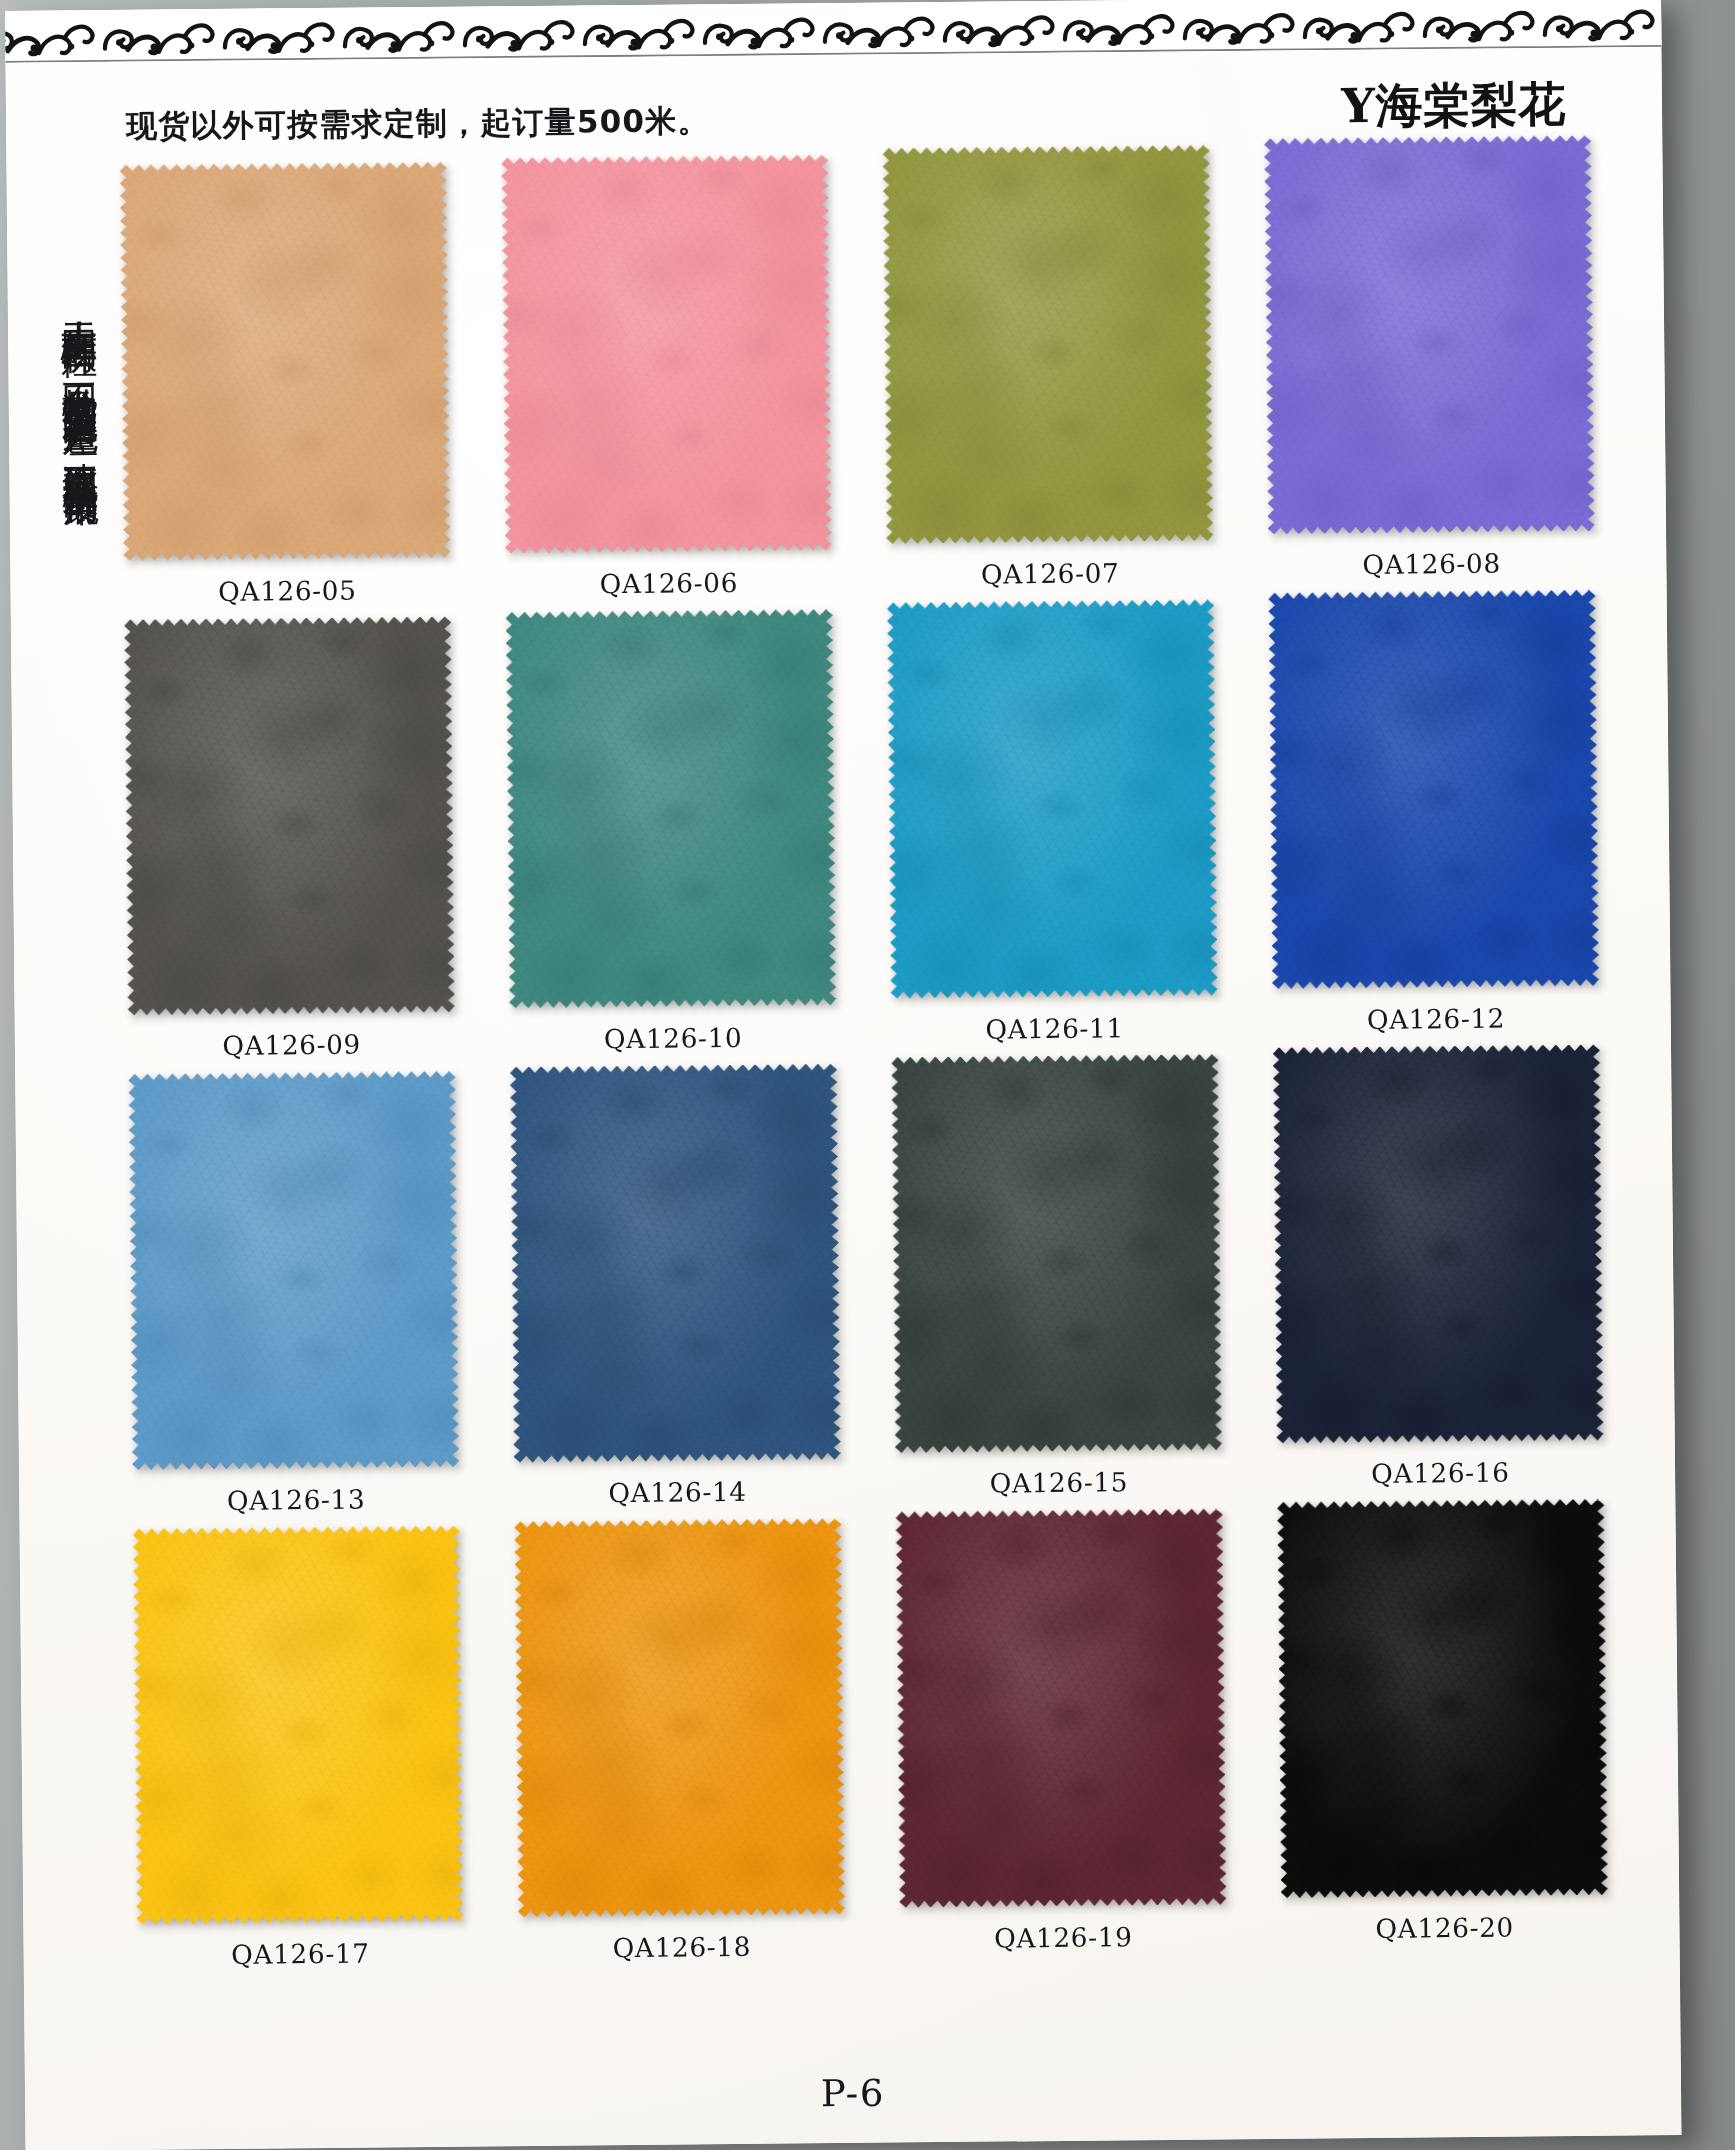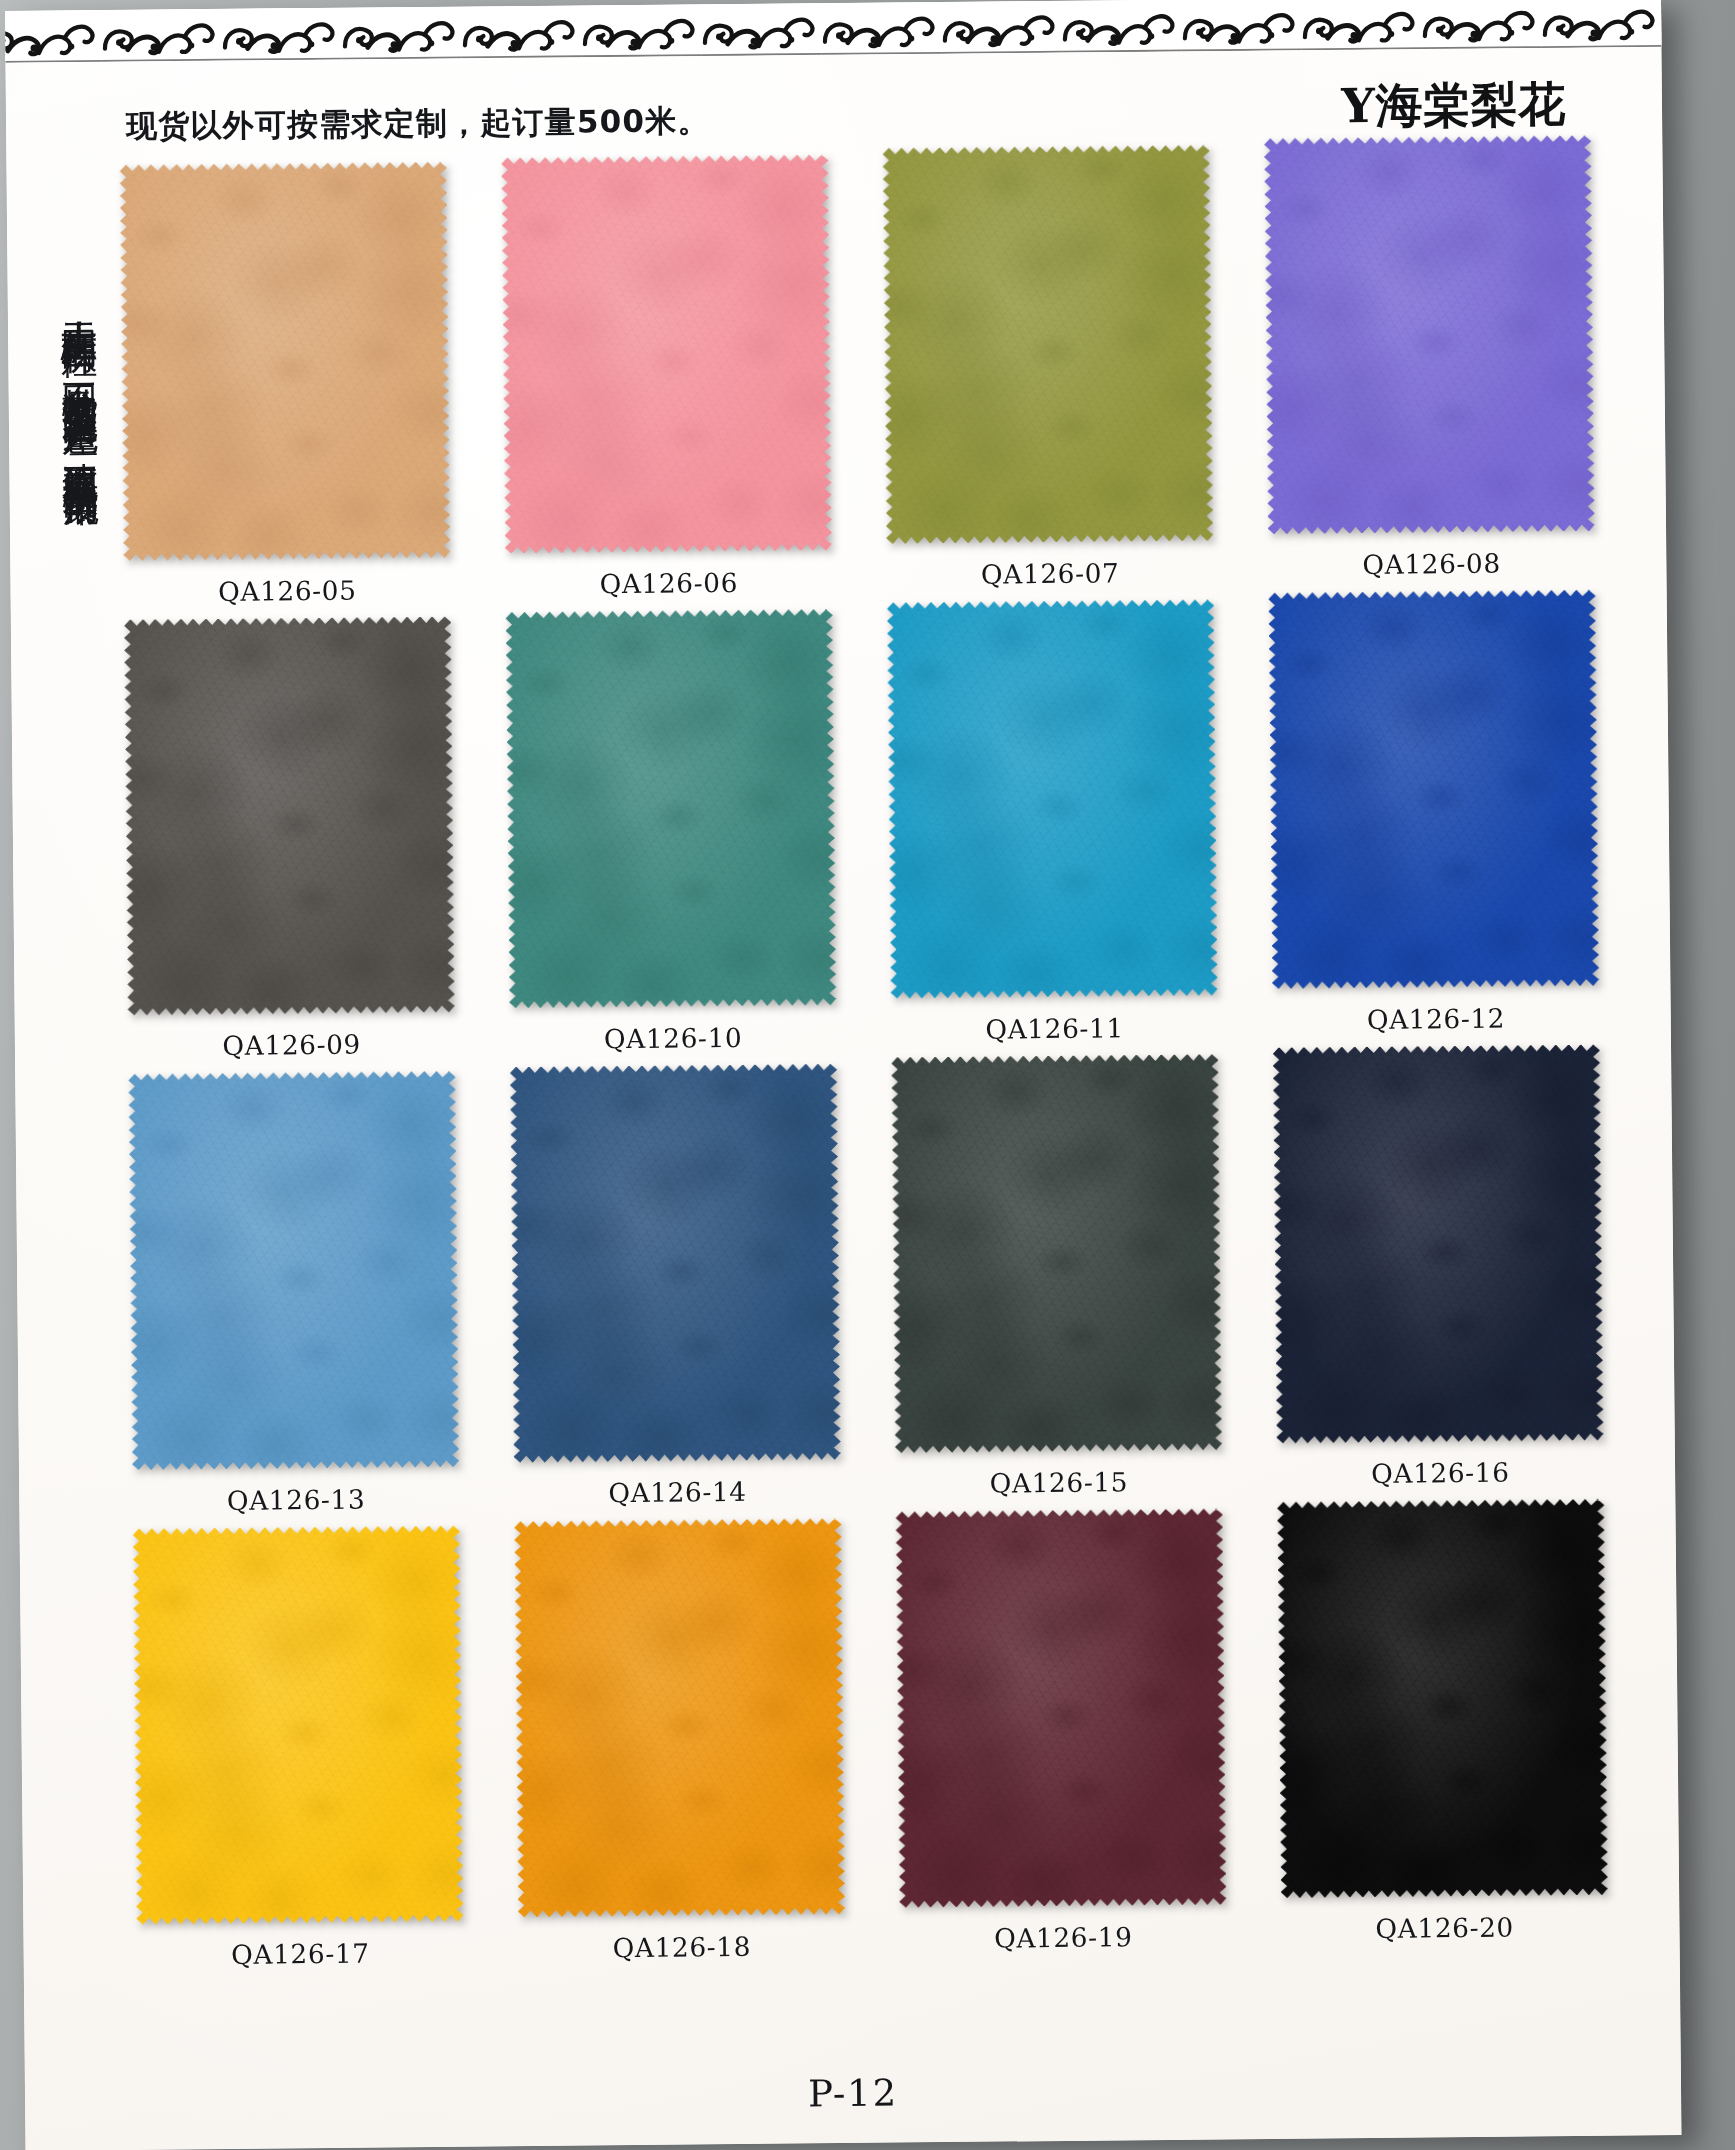--- a/index.html
+++ b/index.html
@@ -316,16 +316,16 @@
         <div class="cell">
           <div class="swatch-wrap">
             <div class="swatch" style="clip-path: polygon(0px 6.6px, 6.3px 0px, 12.6px 6.6px, 19px 0px, 25px 6.6px, 31px 0px, 38px 6.6px, 44px 0px, 50px 6.6px, 57px 0px, 63px 6.6px, 69px 0px, 75px 6.6px, 82px 0px, 88px 6.6px, 94px 0px, 101px 6.6px, 107px 0px, 113px 6.6px, 119px 0px, 126px 6.6px, 132px 0px, 138px 6.6px, 145px 0px, 151px 6.6px, 157px 0px, 164px 6.6px, 170px 0px, 176px 6.6px, 182px 0px, 189px 6.6px, 195px 0px, 201px 6.6px, 208px 0px, 214px 6.6px, 220px 0px, 226px 6.6px, 233px 0px, 239px 6.6px, 245px 0px, 252px 6.6px, 258px 0px, 264px 6.6px, 270px 0px, 277px 6.6px, 283px 0px, 289px 6.6px, 296px 0px, 302px 6.6px, 308px 0px, 314px 6.6px, 321px 0px, 320px 6.6px, 320px 0px, 327px 6.2px, 320px 12.4px, 327px 18.5px, 320px 25px, 327px 31px, 320px 37px, 327px 43px, 320px 50px, 327px 56px, 320px 62px, 327px 68px, 320px 74px, 327px 80px, 320px 87px, 327px 93px, 320px 99px, 327px 105px, 320px 111px, 327px 118px, 320px 124px, 327px 130px, 320px 136px, 327px 142px, 320px 149px, 327px 155px, 320px 161px, 327px 167px, 320px 173px, 327px 179px, 320px 186px, 327px 192px, 320px 198px, 327px 204px, 320px 210px, 327px 217px, 320px 223px, 327px 229px, 320px 235px, 327px 241px, 320px 248px, 327px 254px, 320px 260px, 327px 266px, 320px 272px, 327px 278px, 320px 285px, 327px 291px, 320px 297px, 327px 303px, 320px 309px, 327px 316px, 320px 322px, 327px 328px, 320px 334px, 327px 340px, 320px 347px, 327px 353px, 320px 359px, 327px 365px, 320px 371px, 327px 378px, 320px 384px, 327px 390px, 320px 389px, 327px 389px, 321px 396px, 314px 389px, 308px 396px, 302px 389px, 296px 396px, 289px 389px, 283px 396px, 277px 389px, 270px 396px, 264px 389px, 258px 396px, 252px 389px, 245px 396px, 239px 389px, 233px 396px, 226px 389px, 220px 396px, 214px 389px, 208px 396px, 201px 389px, 195px 396px, 189px 389px, 182px 396px, 176px 389px, 170px 396px, 164px 389px, 157px 396px, 151px 389px, 145px 396px, 138px 389px, 132px 396px, 126px 389px, 119px 396px, 113px 389px, 107px 396px, 101px 389px, 94px 396px, 88px 389px, 82px 396px, 75px 389px, 69px 396px, 63px 389px, 57px 396px, 50px 389px, 44px 396px, 38px 389px, 31px 396px, 25px 389px, 19px 396px, 12.6px 389px, 6.3px 396px, 6.6px 389px, 6.6px 396px, 0px 390px, 6.6px 384px, 0px 378px, 6.6px 371px, 0px 365px, 6.6px 359px, 0px 353px, 6.6px 347px, 0px 340px, 6.6px 334px, 0px 328px, 6.6px 322px, 0px 316px, 6.6px 309px, 0px 303px, 6.6px 297px, 0px 291px, 6.6px 285px, 0px 278px, 6.6px 272px, 0px 266px, 6.6px 260px, 0px 254px, 6.6px 248px, 0px 241px, 6.6px 235px, 0px 229px, 6.6px 223px, 0px 217px, 6.6px 210px, 0px 204px, 6.6px 198px, 0px 192px, 6.6px 186px, 0px 179px, 6.6px 173px, 0px 167px, 6.6px 161px, 0px 155px, 6.6px 149px, 0px 142px, 6.6px 136px, 0px 130px, 6.6px 124px, 0px 118px, 6.6px 111px, 0px 105px, 6.6px 99px, 0px 93px, 6.6px 87px, 0px 80px, 6.6px 74px, 0px 68px, 6.6px 62px, 0px 56px, 6.6px 50px, 0px 43px, 6.6px 37px, 0px 31px, 6.6px 25px, 0px 18.5px, 6.6px 12.4px, 0px 6.2px); background: rgb(13, 13, 14);">
               <div class="fabric" style="background: radial-gradient(12% 7% at 12% 18%, rgba(4, 4, 5, 0.333) 0%, rgba(4, 4, 5, 0.133) 42%, rgba(0, 0, 0, 0) 70%), radial-gradient(15% 10% at 38% 9%, rgba(4, 4, 5, 0.333) 0%, rgba(4, 4, 5, 0.133) 42%, rgba(0, 0, 0, 0) 70%), radial-gradient(18% 13% at 62% 26%, rgba(4, 4, 5, 0.333) 0%, rgba(4, 4, 5, 0.133) 42%, rgba(0, 0, 0, 0) 70%), radial-gradient(21% 16% at 86% 14%, rgba(4, 4, 5, 0.333) 0%, rgba(4, 4, 5, 0.133) 42%, rgba(0, 0, 0, 0) 70%), radial-gradient(24% 19% at 22% 44%, rgba(4, 4, 5, 0.333) 0%, rgba(4, 4, 5, 0.133) 42%, rgba(0, 0, 0, 0) 70%), radial-gradient(12% 7% at 52% 52%, rgba(4, 4, 5, 0.333) 0%, rgba(4, 4, 5, 0.133) 42%, rgba(0, 0, 0, 0) 70%), radial-gradient(15% 10% at 79% 48%, rgba(4, 4, 5, 0.333) 0%, rgba(4, 4, 5, 0.133) 42%, rgba(0, 0, 0, 0) 70%), radial-gradient(18% 13% at 95% 63%, rgba(4, 4, 5, 0.333) 0%, rgba(4, 4, 5, 0.133) 42%, rgba(0, 0, 0, 0) 70%), radial-gradient(21% 16% at 8% 68%, rgba(4, 4, 5, 0.333) 0%, rgba(4, 4, 5, 0.133) 42%, rgba(0, 0, 0, 0) 70%), radial-gradient(24% 19% at 31% 77%, rgba(4, 4, 5, 0.333) 0%, rgba(4, 4, 5, 0.133) 42%, rgba(0, 0, 0, 0) 70%), radial-gradient(12% 7% at 57% 71%, rgba(4, 4, 5, 0.333) 0%, rgba(4, 4, 5, 0.133) 42%, rgba(0, 0, 0, 0) 70%), radial-gradient(15% 10% at 72% 88%, rgba(4, 4, 5, 0.333) 0%, rgba(4, 4, 5, 0.133) 42%, rgba(0, 0, 0, 0) 70%), radial-gradient(18% 13% at 44% 94%, rgba(4, 4, 5, 0.333) 0%, rgba(4, 4, 5, 0.133) 42%, rgba(0, 0, 0, 0) 70%), radial-gradient(21% 16% at 18% 92%, rgba(4, 4, 5, 0.333) 0%, rgba(4, 4, 5, 0.133) 42%, rgba(0, 0, 0, 0) 70%), radial-gradient(24% 19% at 88% 33%, rgba(4, 4, 5, 0.333) 0%, rgba(4, 4, 5, 0.133) 42%, rgba(0, 0, 0, 0) 70%), radial-gradient(12% 7% at 67% 6%, rgba(4, 4, 5, 0.333) 0%, rgba(4, 4, 5, 0.133) 42%, rgba(0, 0, 0, 0) 70%), radial-gradient(15% 10% at 5% 40%, rgba(4, 4, 5, 0.333) 0%, rgba(4, 4, 5, 0.133) 42%, rgba(0, 0, 0, 0) 70%), radial-gradient(18% 13% at 95% 88%, rgba(4, 4, 5, 0.333) 0%, rgba(4, 4, 5, 0.133) 42%, rgba(0, 0, 0, 0) 70%), radial-gradient(21% 16% at 48% 30%, rgba(4, 4, 5, 0.333) 0%, rgba(4, 4, 5, 0.133) 42%, rgba(0, 0, 0, 0) 70%), radial-gradient(24% 19% at 28% 62%, rgba(4, 4, 5, 0.333) 0%, rgba(4, 4, 5, 0.133) 42%, rgba(0, 0, 0, 0) 70%), repeating-linear-gradient(62deg, rgba(4, 4, 5, 0.15) 0px, rgba(4, 4, 5, 0.15) 0.9px, rgba(0, 0, 0, 0) 1.2px, rgba(0, 0, 0, 0) 8.4px), repeating-linear-gradient(-48deg, rgba(4, 4, 5, 0.133) 0px, rgba(4, 4, 5, 0.133) 0.9px, rgba(0, 0, 0, 0) 1.2px, rgba(0, 0, 0, 0) 10.2px), repeating-linear-gradient(8deg, rgba(4, 4, 5, 0.11) 0px, rgba(4, 4, 5, 0.11) 0.6px, rgba(0, 0, 0, 0) 1.2px, rgba(0, 0, 0, 0) 5.4px), radial-gradient(at 42% 36%, rgba(255, 255, 255, 0.16) 0%, rgba(255, 255, 255, 0) 62%), linear-gradient(160deg, rgb(13, 13, 14) 0%, rgb(13, 13, 14) 100%);"></div>
             </div>
           </div>
           <div class="caption">QA126-20</div>
         </div>
       </div>
 
-    <div class="page-number">P-12</div>
+    <div class="page-number">P-6</div>
   </div>
 </div>
 
 
 </body></html>

